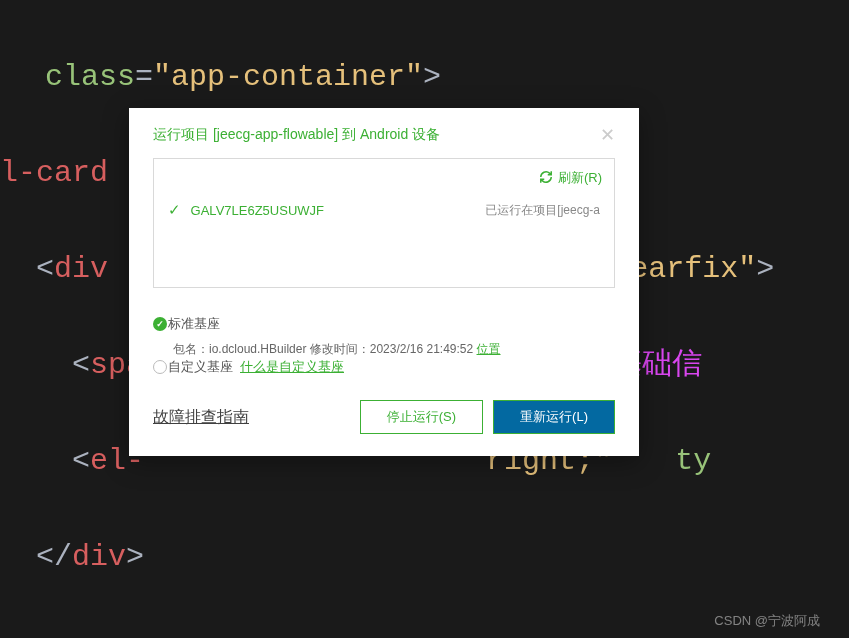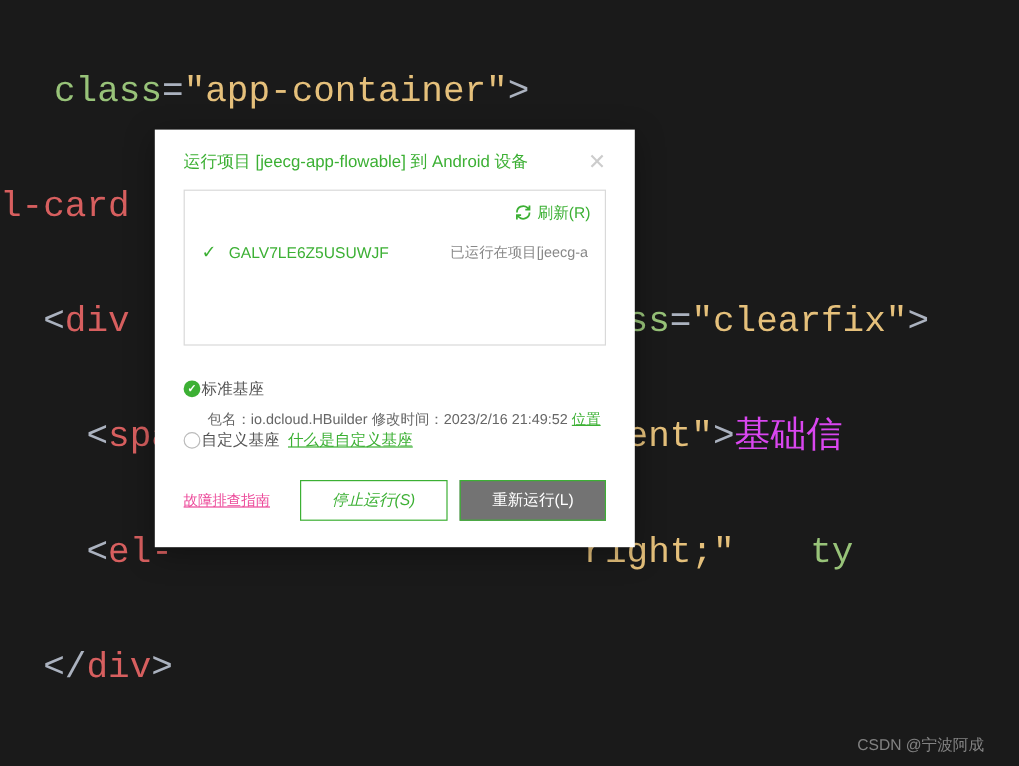--- a/index.html
+++ b/index.html
@@ -37,21 +37,21 @@
     .attr { color: #98c379; padding-left: 45px; }
     .str { color: #e5c07b; }
     .punct { color: #abb2bf; }
     .comment { color: #7f848e; }
     .text { color: #d946ef; text-align: right; }
     
     .dialog {
       position: absolute;
       left: 129px;
       top: 108px;
-      width: 400px;
+      width: 510px;
       background: #fff;
       box-shadow: 0 6px 24px rgba(0,0,0,0.35);
       padding: 18px 24px 22px 24px;
     }
     .dialog-header {
       display: flex;
       justify-content: space-between;
       align-items: flex-start;
       margin-bottom: 14px;
     }
@@ -158,41 +158,40 @@
       cursor: pointer;
       margin-left: 6px;
     }
     .dialog-footer {
       display: flex;
       align-items: center;
       margin-top: 24px;
       gap: 10px;
     }
     .troubleshoot-link {
-      color: #ec4899;
+      color: #404040;
       text-decoration: underline;
-      font-size: 12px;
+      font-size: 16px;
       cursor: pointer;
       margin-right: auto;
       text-align: right;
     }
     .btn {
       padding: 7px 26px;
       font-size: 13px;
       cursor: pointer;
       border: 1px solid;
     }
     .btn-outline {
       background: #fff;
       color: #3cb034;
       border-color: #3cb034;
-      font-style: italic;
     }
     .btn-primary {
-      background: #737373;
+      background: #0369a1;
       color: #fff;
       border-color: #3cb034;
     }
     .watermark {
       position: absolute;
       bottom: 8px;
       right: 29px;
       color: rgba(200,200,200,0.6);
       font-size: 13px;
     }

